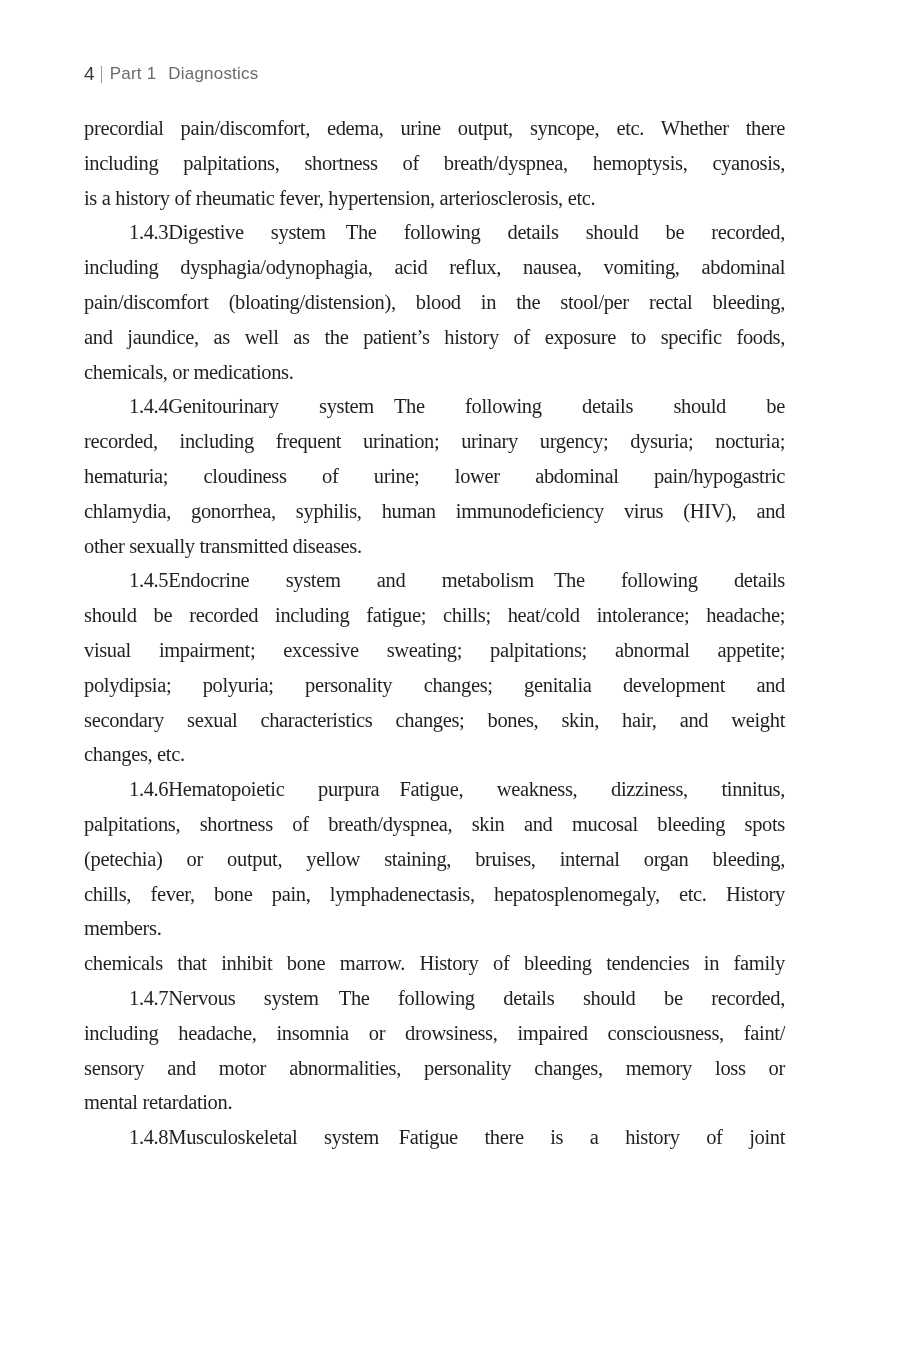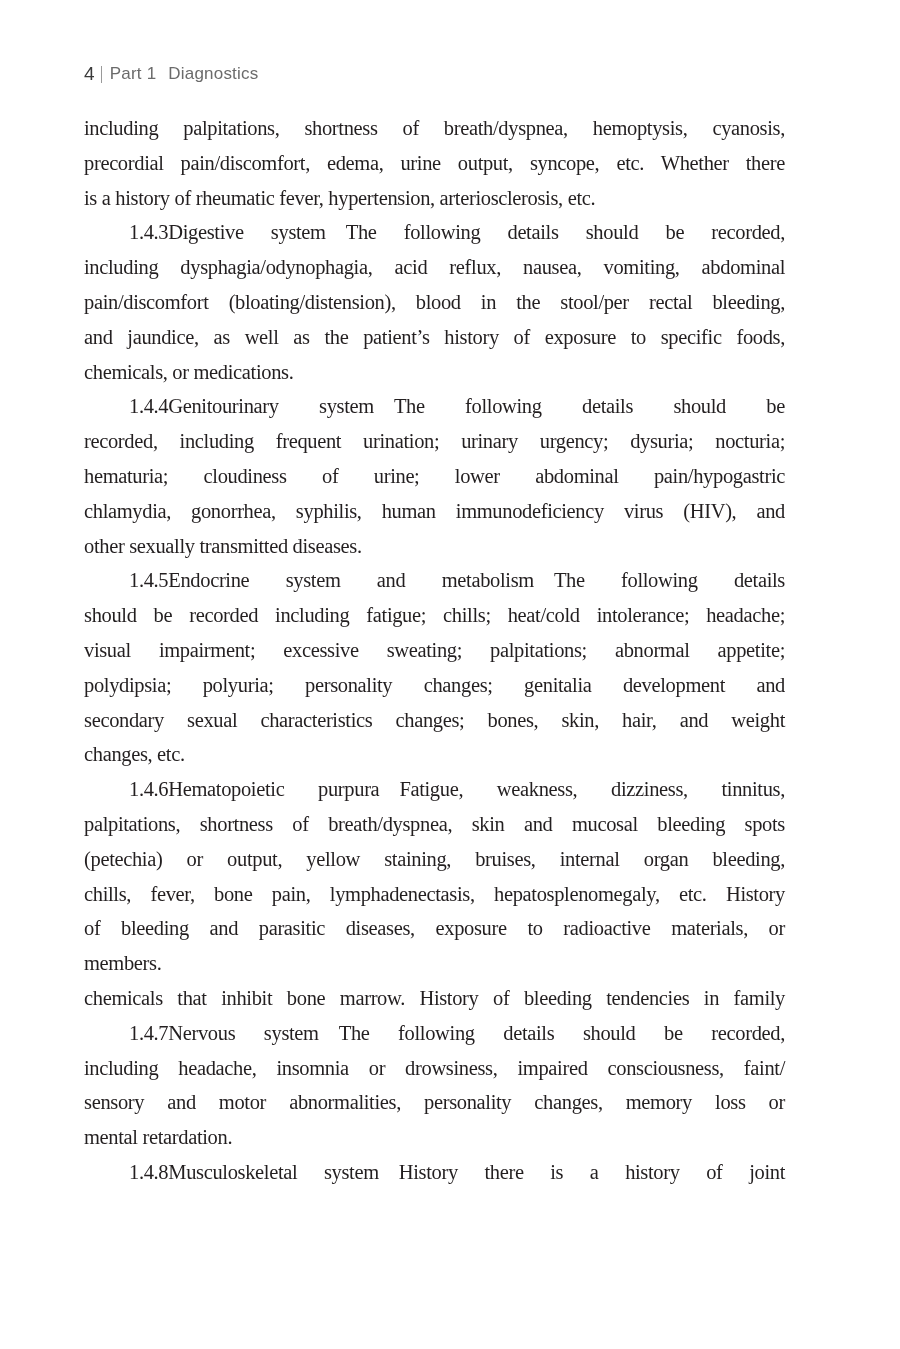--- a/index.html
+++ b/index.html
@@ -77,22 +77,22 @@
 <header class="running-head">
   <span class="page-num">4</span>
   <span class="sep"></span>
   <span class="part">Part 1</span>
   <span class="section">Diagnostics</span>
 </header>
 
 <main class="body-text">
 
   <div>
+    <span class="line">precordial pain/discomfort, edema, urine output, syncope, etc. Whether there</span>
     <span class="line">including palpitations, shortness of breath/dyspnea, hemoptysis, cyanosis,</span>
-    <span class="line">precordial pain/discomfort, edema, urine output, syncope, etc. Whether there</span>
     <span class="line last">is a history of rheumatic fever, hypertension, arteriosclerosis, etc.</span>
   </div>
 
   <div>
     <span class="line indent"><span class="num">1.4.3</span><span class="heading">Digestive system</span><span>The following details should be recorded,</span></span>
     <span class="line">including dysphagia/odynophagia, acid reflux, nausea, vomiting, abdominal</span>
     <span class="line">pain/discomfort (bloating/distension), blood in the stool/per rectal bleeding,</span>
     <span class="line">and jaundice, as well as the patient’s history of exposure to specific foods,</span>
     <span class="line last">chemicals, or medications.</span>
   </div>
@@ -112,29 +112,28 @@
     <span class="line">polydipsia; polyuria; personality changes; genitalia development and</span>
     <span class="line">secondary sexual characteristics changes; bones, skin, hair, and weight</span>
     <span class="line last">changes, etc.</span>
   </div>
 
   <div>
     <span class="line indent"><span class="num">1.4.6</span><span class="heading">Hematopoietic purpura</span><span>Fatigue, weakness, dizziness, tinnitus,</span></span>
     <span class="line">palpitations, shortness of breath/dyspnea, skin and mucosal bleeding spots</span>
     <span class="line">(petechia) or output, yellow staining, bruises, internal organ bleeding,</span>
     <span class="line">chills, fever, bone pain, lymphadenectasis, hepatosplenomegaly, etc. History</span>
-    <span class="line">of bleeding and parasitic diseases, exposure to radioactive materials, or</span>
     <span class="line last">members.</span>
     <span class="line">chemicals that inhibit bone marrow. History of bleeding tendencies in family</span>
   </div>
 
   <div>
     <span class="line indent"><span class="num">1.4.7</span><span class="heading">Nervous system</span><span>The following details should be recorded,</span></span>
     <span class="line">including headache, insomnia or drowsiness, impaired consciousness, faint/</span>
     <span class="line">sensory and motor abnormalities, personality changes, memory loss or</span>
     <span class="line last">mental retardation.</span>
   </div>
 
   <div>
-    <span class="line indent"><span class="num">1.4.8</span><span class="heading">Musculoskeletal system</span><span>History there is a history of joint</span></span>
+    <span class="line indent"><span class="num">1.4.8</span><span class="heading">Musculoskeletal system</span><span>Fatigue there is a history of joint</span></span>
   </div>
 
 </main>
 
 </body></html>

